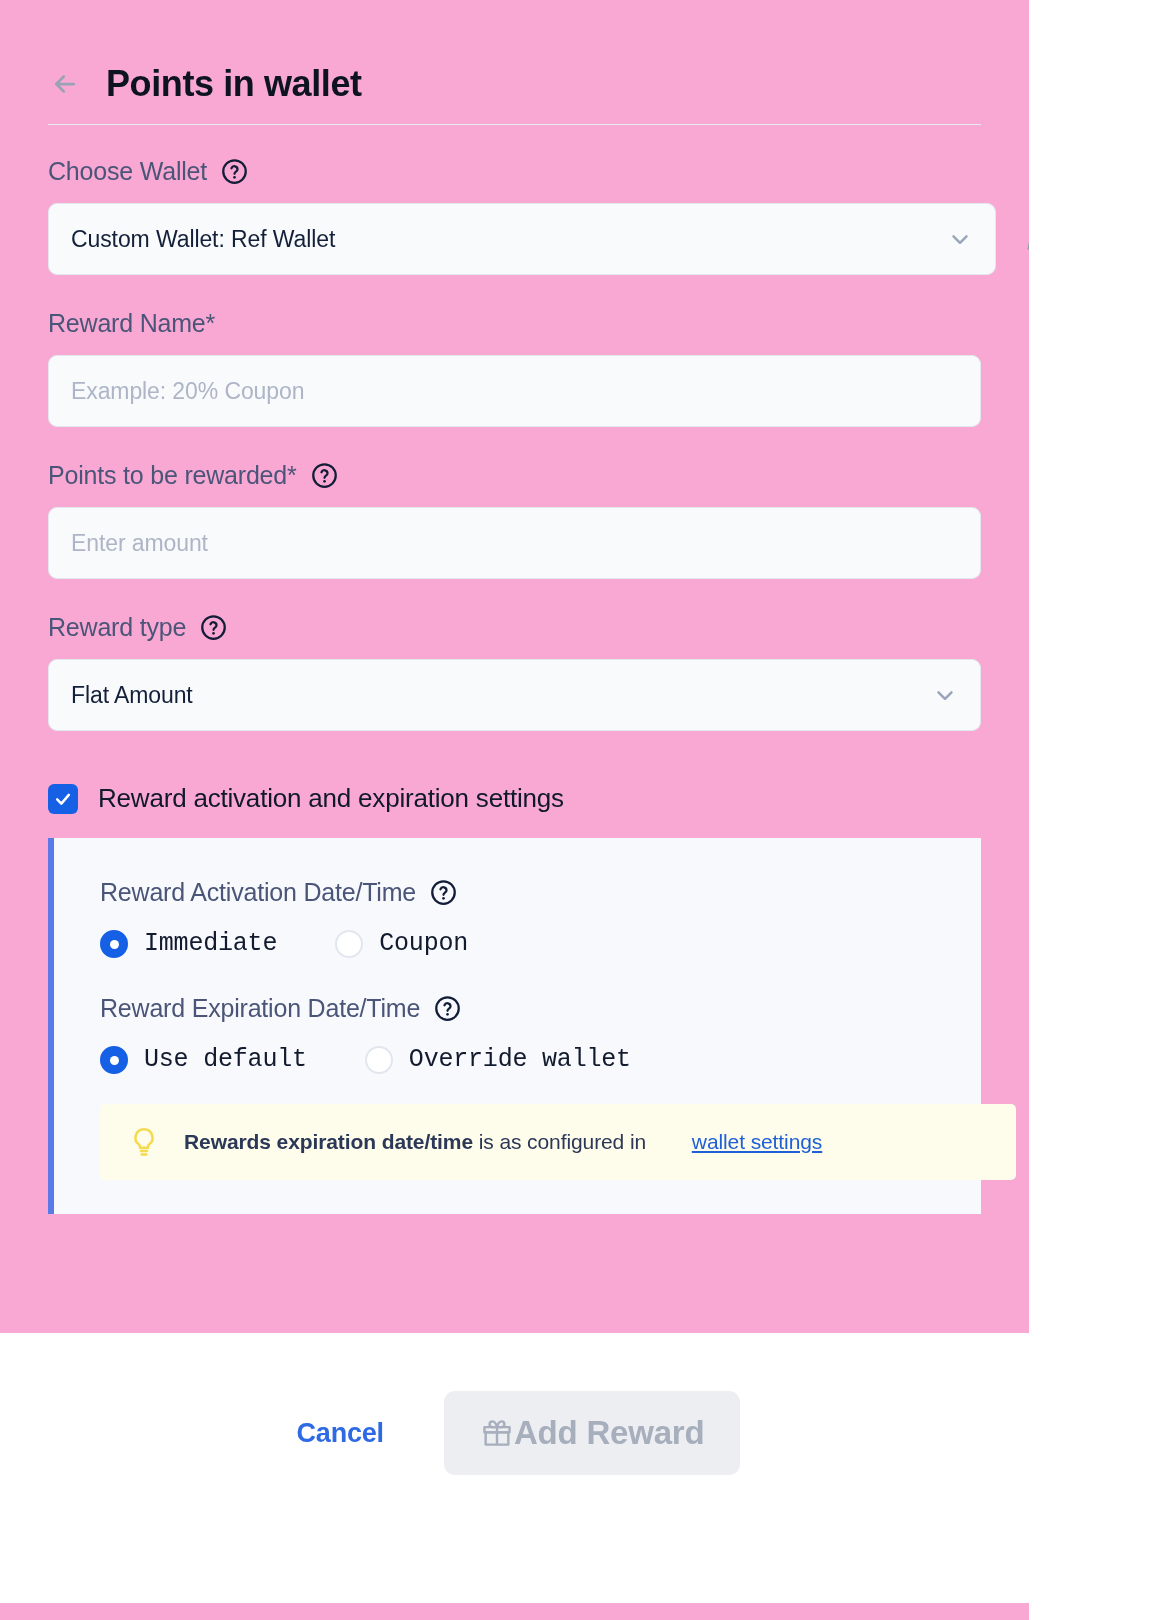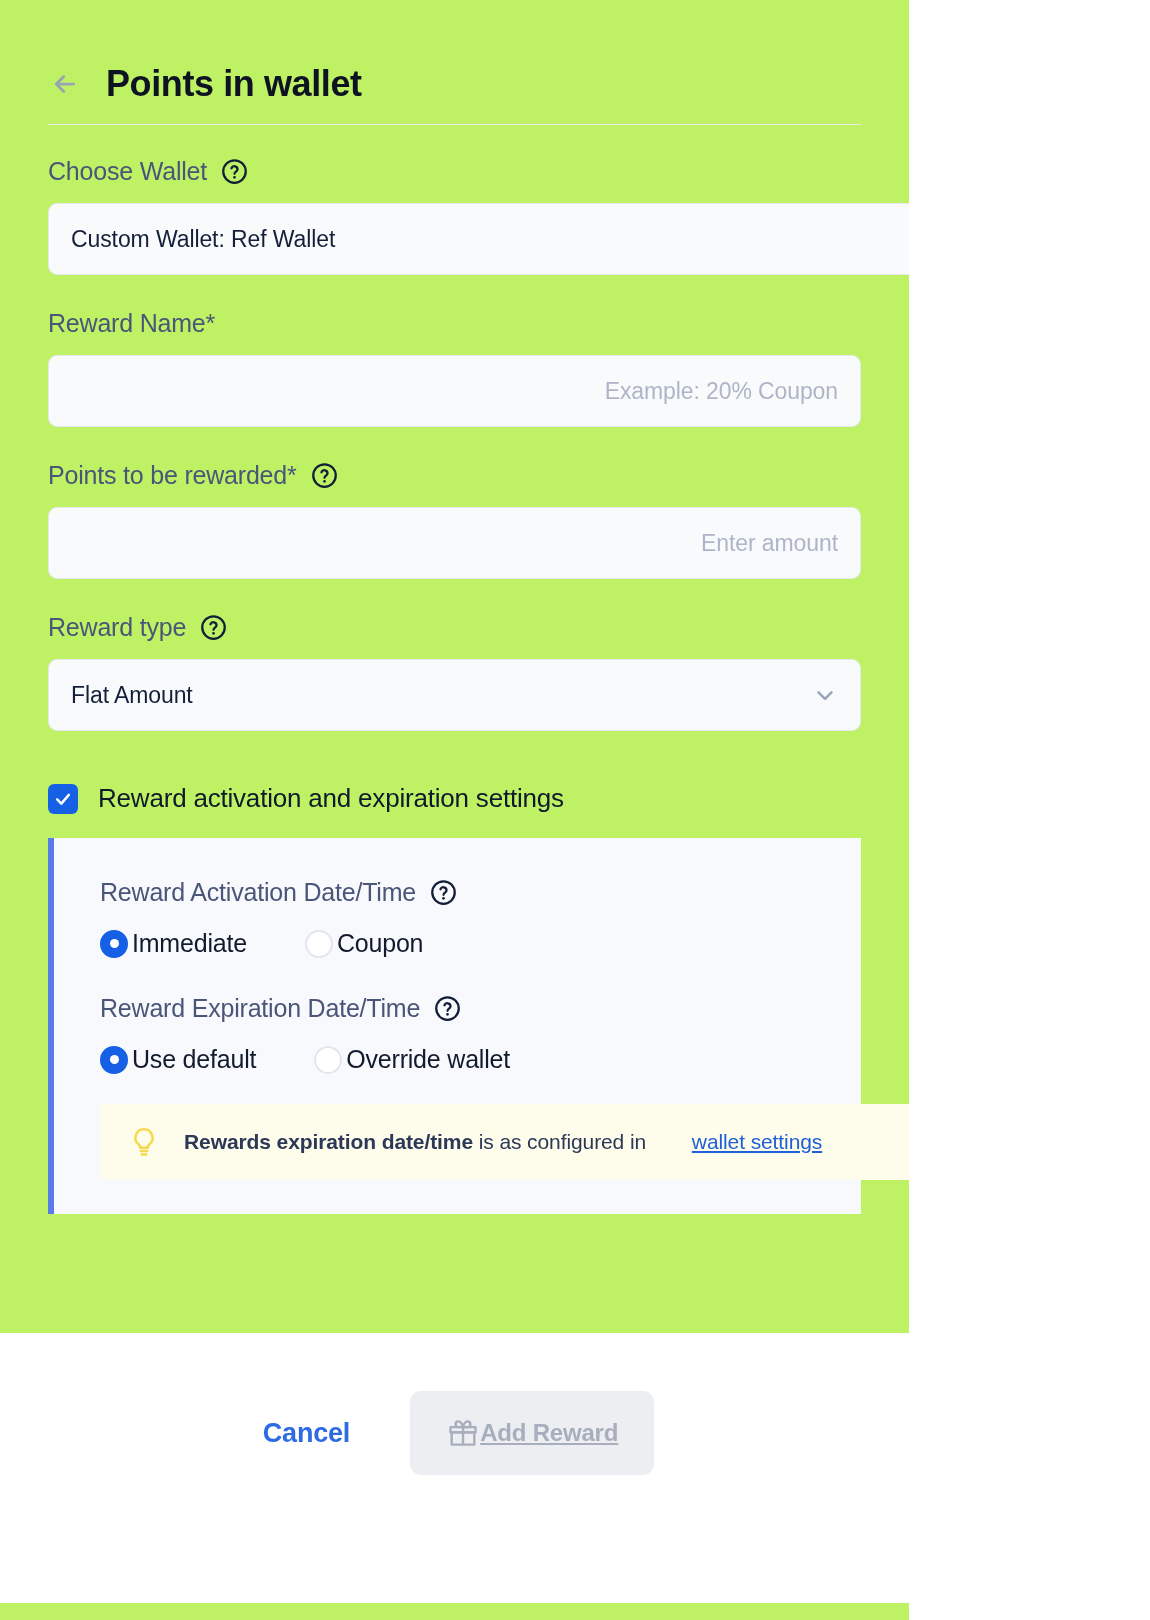--- a/index.html
+++ b/index.html
@@ -11,23 +11,23 @@
 
   body {
     background: #ffffff;
     font-family: "Liberation Sans", sans-serif;
     color: #0f1729;
     -webkit-font-smoothing: antialiased;
   }
 
   .page {
     position: relative;
-    width: 909px;
+    width: 1029px;
     height: 1620px;
-    background: #bef264;
+    background: #f9a8d4;
     display: flex;
     flex-direction: column;
   }
 
   
   .header {
     display: flex;
     align-items: center;
     gap: 24px;
     padding: 44px 48px 0 48px;
@@ -110,21 +110,20 @@
     cursor: pointer;
     letter-spacing: -0.1px;
   }
 
   .select-box .value { flex: 1; }
 
   .select-box.narrow { width: 948px; flex: none; }
 
   .text-input {
     cursor: text;
-    justify-content: flex-end;
   }
   .text-input .placeholder {
     color: #adb5c7;
   }
 
   .chevron {
     width: 26px;
     height: 26px;
     flex: none;
     display: flex;
@@ -191,23 +190,24 @@
 
   .radio-row {
     display: flex;
     align-items: center;
     gap: 58px;
     margin-top: 22px;
   }
 
   .radio-option {
     display: flex;
-    align-items: center;
-    gap: 4px;
-    cursor: pointer;
+    align-items: flex-end;
+    gap: 16px;
+    cursor: pointer;
+    font-family: Liberation Mono, monospace;
   }
 
   .radio {
     width: 28px;
     height: 28px;
     border-radius: 50%;
     flex: none;
     display: flex;
     align-items: center;
     justify-content: center;
@@ -299,26 +299,25 @@
 
   .add-btn {
     background: #eceef2;
     border: none;
     border-radius: 11px;
     height: 84px;
     padding: 0 36px;
     display: flex;
     align-items: center;
     color: #a7aebc;
-    font-size: 24px;
+    font-size: 33px;
     font-weight: bold;
     font-family: "Liberation Sans", sans-serif;
     cursor: default;
     letter-spacing: -0.2px;
-    text-decoration: underline;
   }
 
   .gift-icon {
     width: 34px;
     height: 34px;
     display: flex;
     align-items: center;
     justify-content: center;
     flex: none;
   }

